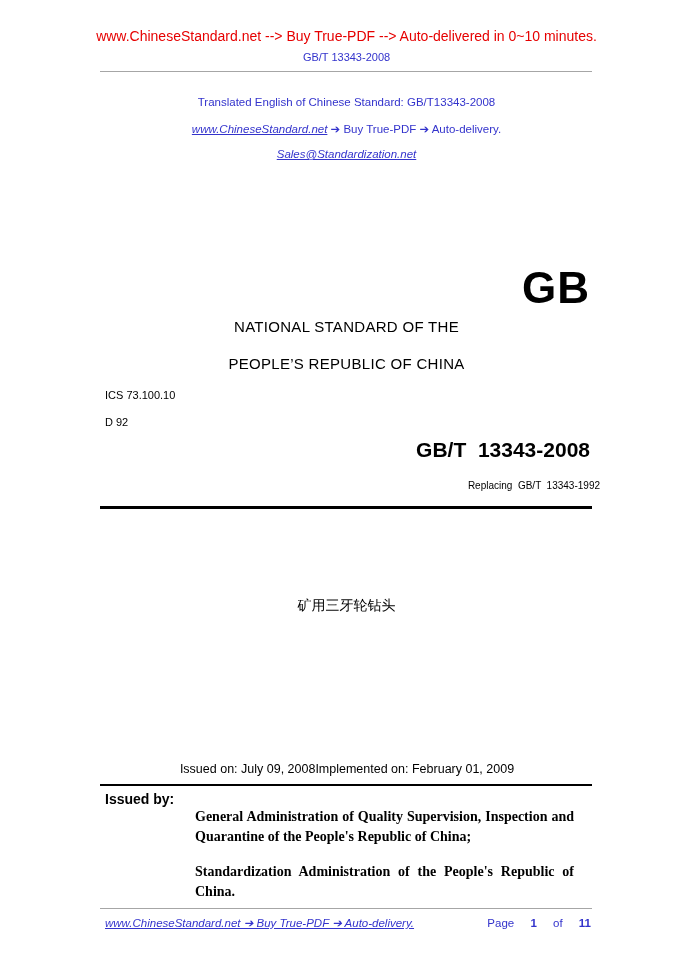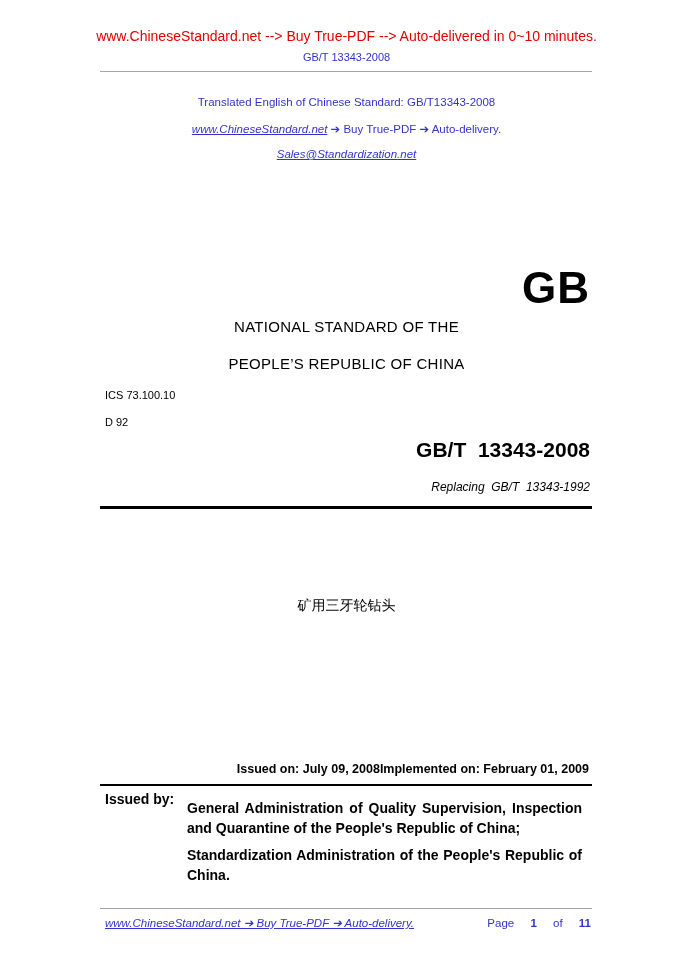--- a/index.html
+++ b/index.html
@@ -29,33 +29,33 @@
   .translated  { top: 96px;  font-size: 11.5px; }
   .buyline     { top: 122px; font-size: 11.5px; }
   .emailline   { top: 148px; font-size: 11.5px; }
 
   .gb-logo     { top: 254px; right: 103px; font-size: 44px; font-weight: bold; line-height: 1; letter-spacing: 1px; margin-top: 12px; }
   .nat1        { top: 318px; font-size: 15px; letter-spacing: 0.3px; }
   .nat2        { top: 355px; font-size: 15px; letter-spacing: 0.3px; }
   .ics         { top: 389px; left: 105px; font-size: 11px; }
   .d92         { top: 416px; left: 105px; font-size: 11px; }
   .stdnum      { top: 438px; right: 103px; font-size: 21px; font-weight: bold; white-space: pre; }
-  .replacing   { top: 480px; right: 103px; font-size: 12px; white-space: pre; font-style: italic; }
+  .replacing   { top: 480px; right: 93px; font-size: 10px; white-space: pre; }
   .rule-thick  { top: 506px; left: 100px; width: 492px; height: 3px; background: #000; }
 
   .title-en    { top: 555px; font-size: 17.5px; font-weight: bold; }
   .title-zh    { top: 597px; font-size: 14px; }
 
-  .issue-row   { top: 762px; left: 105px; width: 484px; display: flex; justify-content: flex-end;
-                 font-size: 12.5px; font-weight: bold; }
+  .issue-row   { top: 762px; left: 105px; width: 484px; display: flex; justify-content: center;
+                 font-size: 12.5px; font-weight: normal; }
   .rule-issue  { top: 784px; left: 100px; width: 492px; height: 1.5px; background: #000; }
   .issued-by   { top: 791px; left: 105px; width: 485px; display: flex; font-size: 14px; font-weight: bold; }
   .issued-by .label { width: 74px; flex-shrink: 0; }
   .issued-by .issuers { flex: 1; }
-  .issued-by .issuers p { margin: 8px; text-align: justify; line-height: 1.4; }
+  .issued-by .issuers p { margin: 16px; text-align: justify; line-height: 1.4; font-family: Liberation Serif, serif; }
   .issued-by .issuers p + p { margin-top: 7px; }
 
   .rule-footer { top: 908px; }
   .footer-row  { top: 916px; left: 105px; width: 486px; display: flex; justify-content: space-between;
                  font-size: 11.5px; align-items: baseline; }
   .pagenum b   { font-weight: bold; }
   .page-ind span { margin-left: 13px; }
 </style>
 </head>
 <body>

